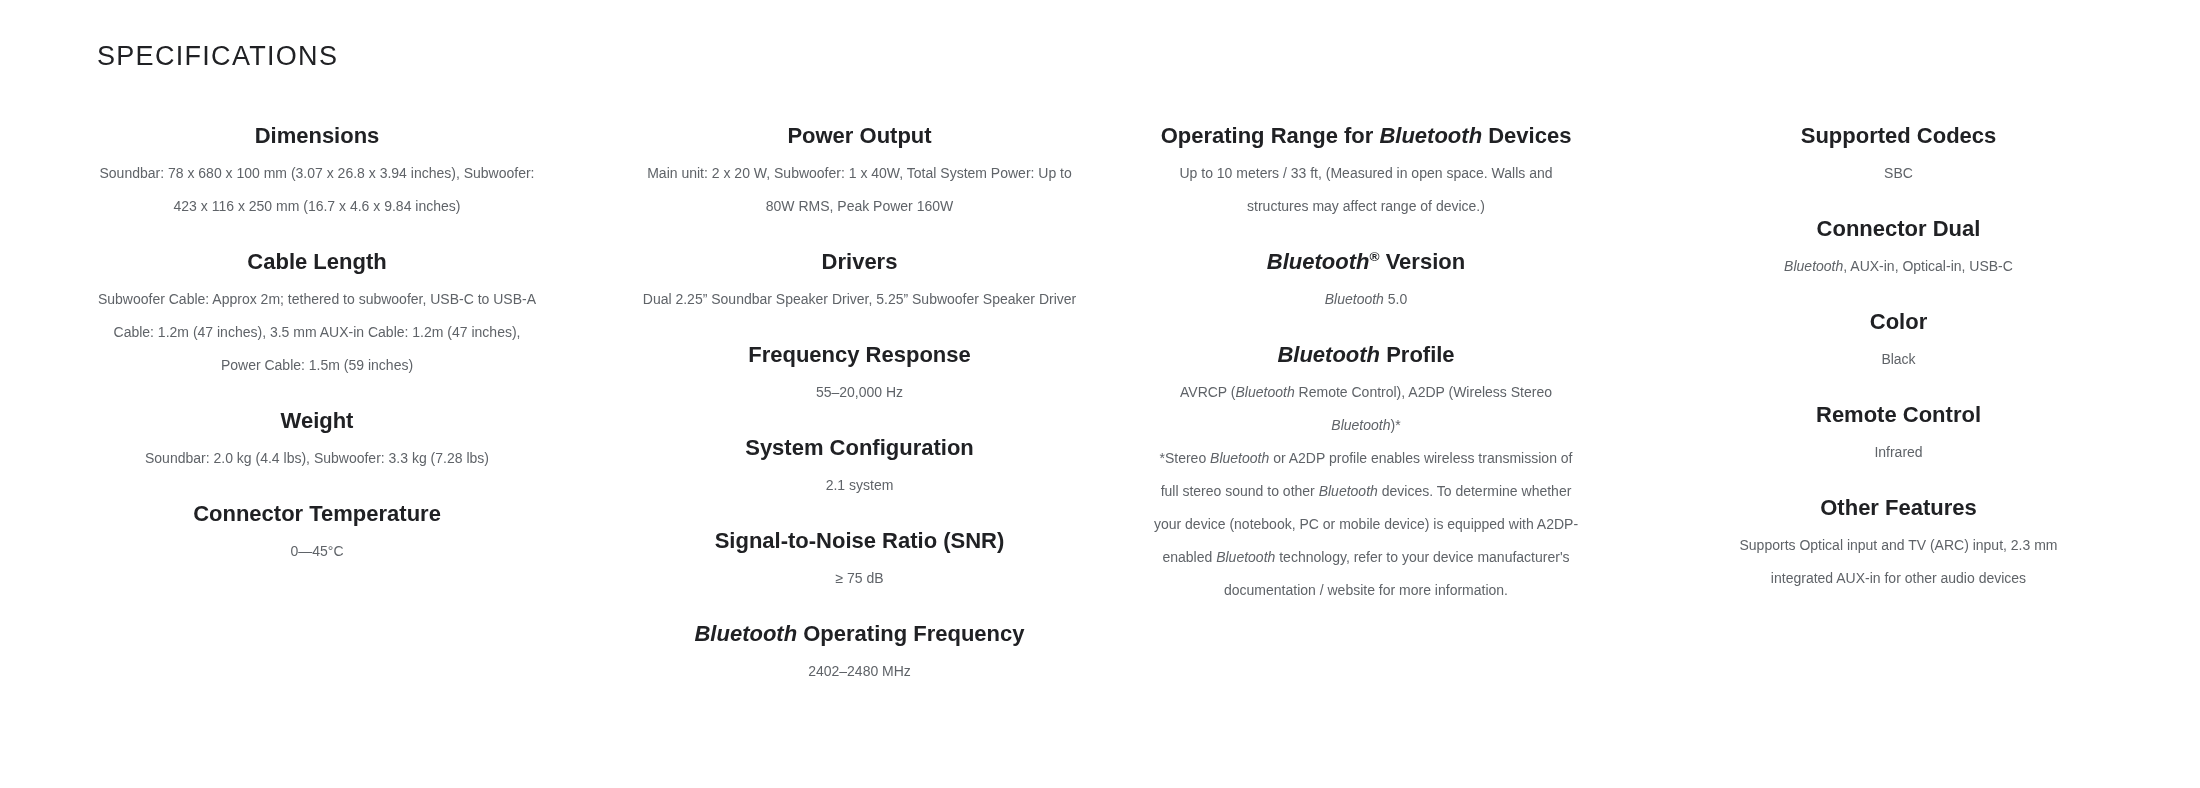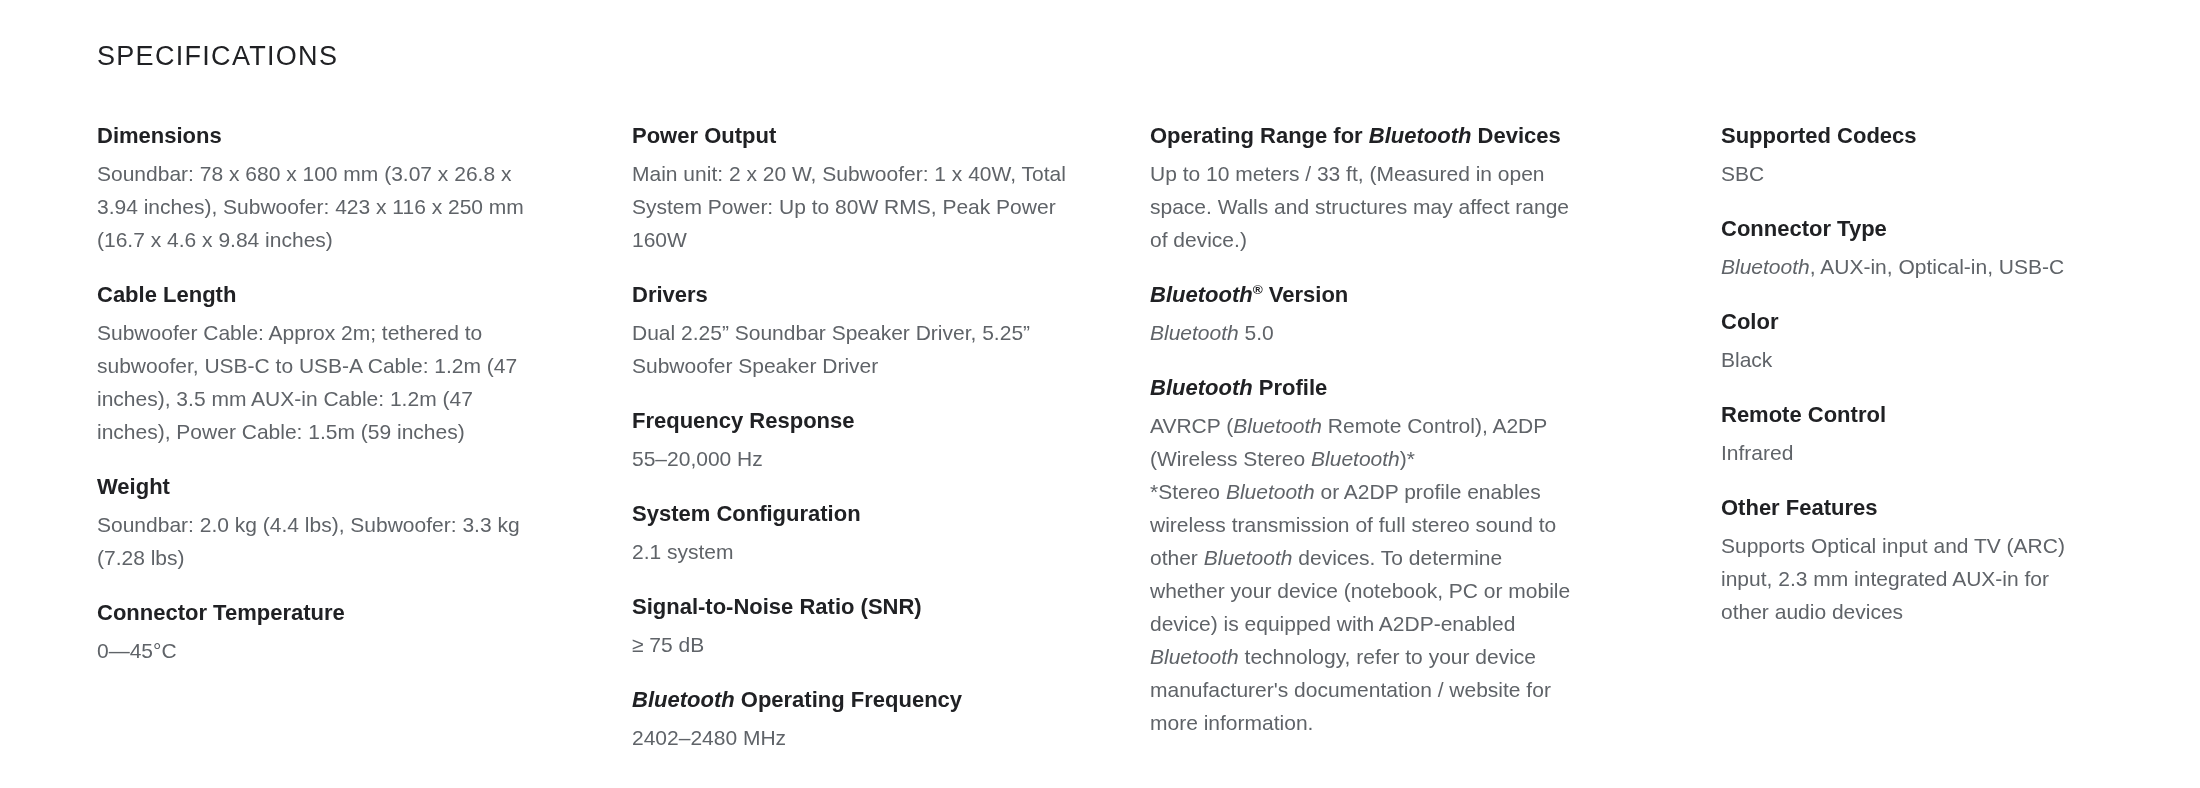--- a/index.html
+++ b/index.html
@@ -31,31 +31,31 @@
   .spec-columns{
     display:grid;
     grid-template-columns:526px 527px 571px 1fr;
     align-items:start;
   }
   .spec-col{min-width:0;}
   .spec-col-1 .col-inner{max-width:440px;}
   .spec-col-2 .col-inner{max-width:455px;margin-left:9px;}
   .spec-col-3 .col-inner{max-width:432px;}
   .spec-col-4 .col-inner{max-width:452px;}
-  .spec-item{margin:0 0 24px 0;}
+  .spec-item{margin:0 0 24px 0;text-align:center;}
   .spec-term{
     margin:0 0 6px 0;
     font-size:22px;
     font-weight:700;
     line-height:30px;
     color:var(--heading);
   }
   .spec-def{
     margin:0;
-    font-size:21px;
+    font-size:14px;
     font-weight:400;
     line-height:33px;
     color:var(--body);
   }
   .em{font-style:italic;}
   .sup{font-size:0.62em;vertical-align:super;line-height:0;}
 </style>
 </head>
 <body>
 
@@ -126,21 +126,21 @@
           </div>
         </div>
       </div>
     <div class="spec-col spec-col-4">
         <div class="col-inner">
           <div class="spec-item">
             <h3 class="spec-term"><span>Supported Codecs</span></h3>
             <p class="spec-def"><span>SBC</span></p>
           </div>
           <div class="spec-item">
-            <h3 class="spec-term"><span>Connector Type</span></h3>
+            <h3 class="spec-term"><span>Connector Dual</span></h3>
             <p class="spec-def"><span class="em">Bluetooth</span><span>, AUX-in, Optical-in, USB-C</span></p>
           </div>
           <div class="spec-item">
             <h3 class="spec-term"><span>Color</span></h3>
             <p class="spec-def"><span>Black</span></p>
           </div>
           <div class="spec-item">
             <h3 class="spec-term"><span>Remote Control</span></h3>
             <p class="spec-def"><span>Infrared</span></p>
           </div>

